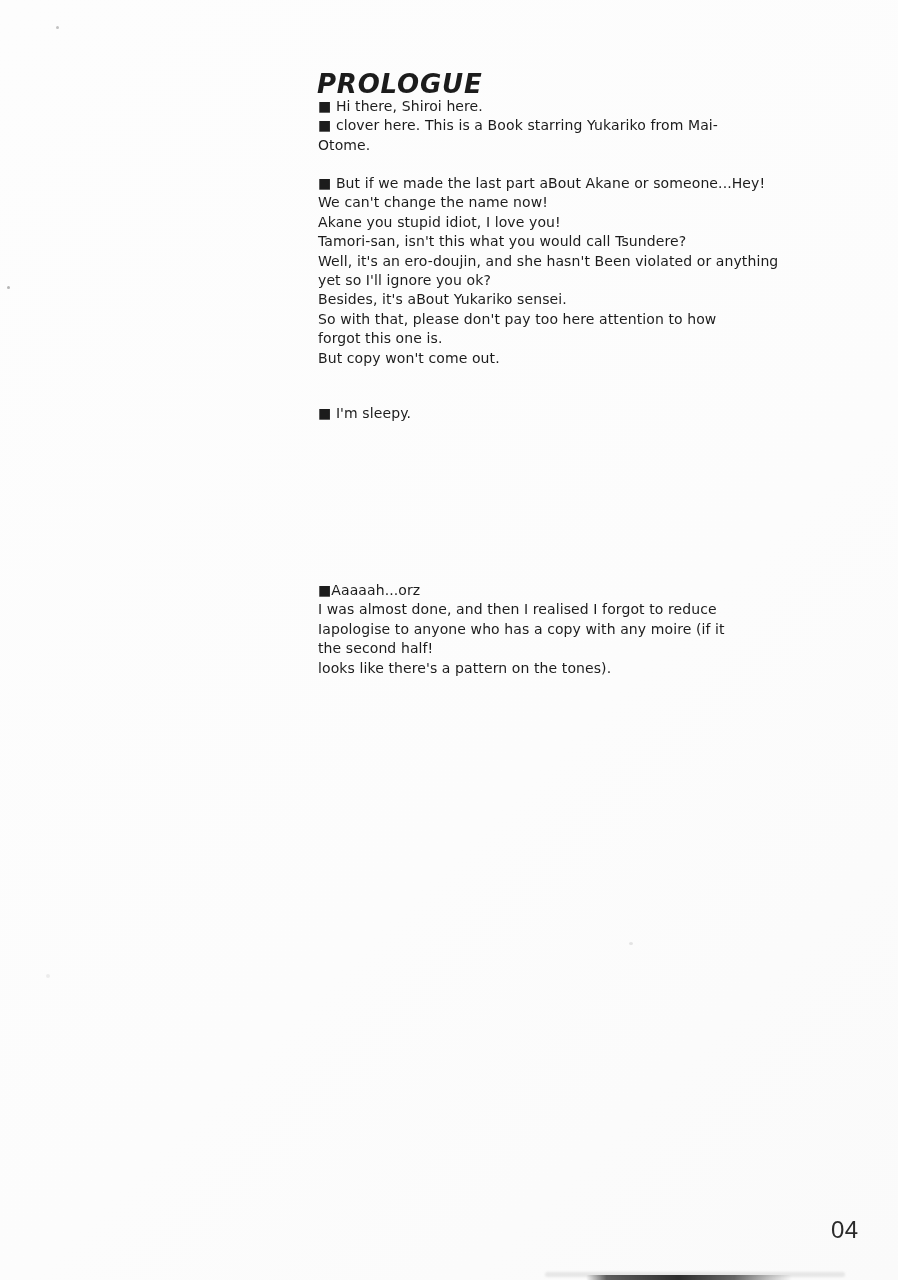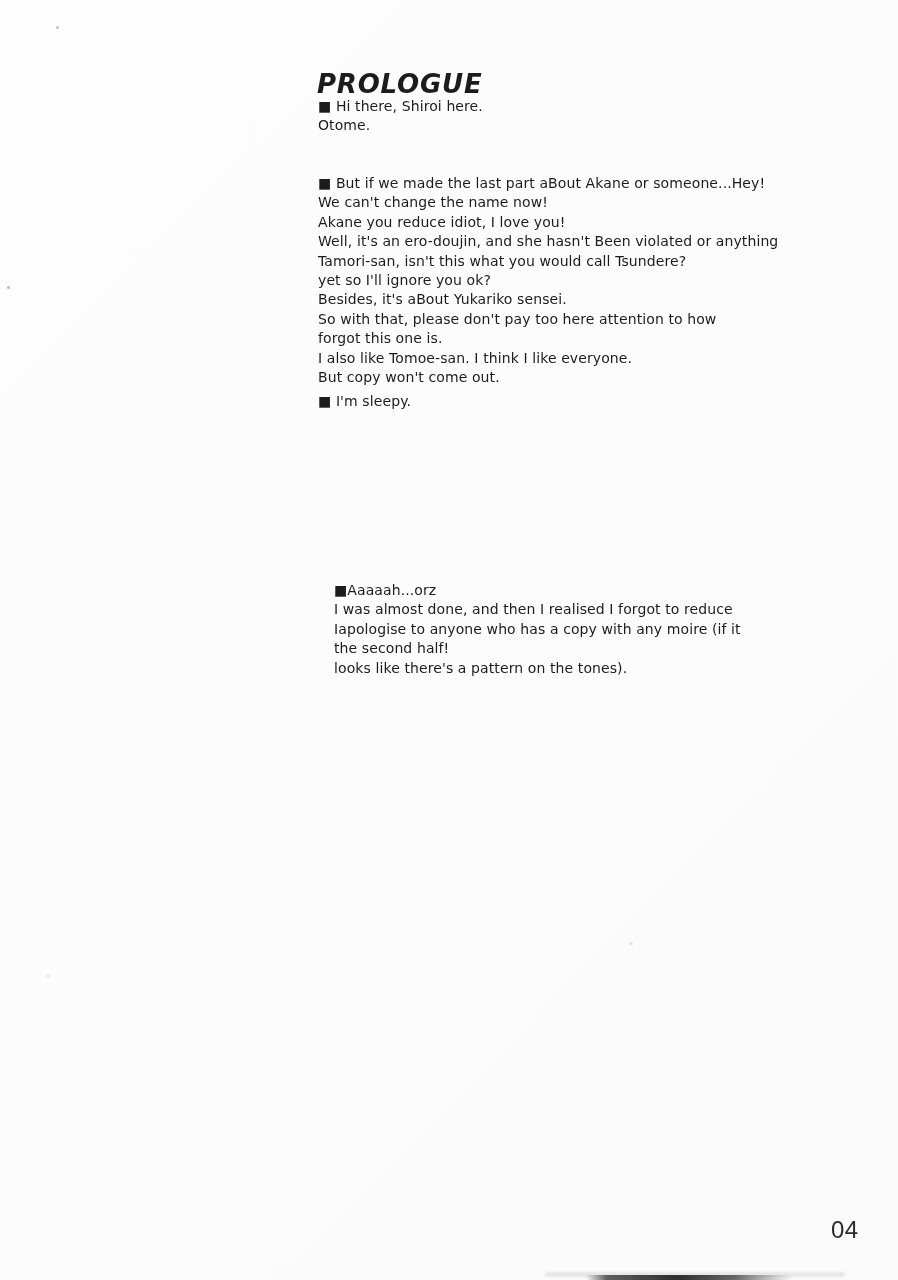--- a/index.html
+++ b/index.html
@@ -31,22 +31,22 @@
     line-height: 24px;
     white-space: pre;
   }
   .text-section {
     position: absolute;
     left: 318px;
     width: 535px;
   }
   .sec-0 { top: 97px; }
   .sec-1 { top: 174px; }
-  .sec-2 { top: 392px; }
-  .sec-3 { top: 581px; margin-left: 16px; }
+  .sec-2 { top: 404px; }
+  .sec-3 { top: 581px; }
   .text-line {
     font-size: 14px;
     line-height: 19.4px;
     white-space: pre;
     letter-spacing: 0.1px;
   }
   .page-number {
     position: absolute;
     left: 831px;
     top: 1216px;
@@ -92,34 +92,34 @@
 </style>
 </head>
 <body>
 
 <div class="scan-page">
 
   <div class="page-title">PROLOGUE</div>
 
   <div class="text-section sec-0">
     <div class="text-line">■ Hi there, Shiroi here.</div>
+    <div class="text-line">■ clover here. This is a Book starring Yukariko from Mai-</div>
     <div class="text-line">Otome.</div>
   </div>
 
   <div class="text-section sec-1">
     <div class="text-line">■ But if we made the last part aBout Akane or someone...Hey!</div>
     <div class="text-line">We can't change the name now!</div>
-    <div class="text-line">Akane you reduce idiot, I love you!</div>
+    <div class="text-line">Akane you stupid idiot, I love you!</div>
+    <div class="text-line">Tamori-san, isn't this what you would call Tsundere?</div>
     <div class="text-line">Well, it's an ero-doujin, and she hasn't Been violated or anything</div>
-    <div class="text-line">Tamori-san, isn't this what you would call Tsundere?</div>
     <div class="text-line">yet so I'll ignore you ok?</div>
     <div class="text-line">Besides, it's aBout Yukariko sensei.</div>
     <div class="text-line">So with that, please don't pay too here attention to how</div>
     <div class="text-line">forgot this one is.</div>
-    <div class="text-line">I also like Tomoe-san. I think I like everyone.</div>
     <div class="text-line">But copy won't come out.</div>
   </div>
 
   <div class="text-section sec-2">
     <div class="text-line">■ I'm sleepy.</div>
   </div>
 
   <div class="text-section sec-3">
     <div class="text-line">■Aaaaah...orz</div>
     <div class="text-line">I was almost done, and then I realised I forgot to reduce</div>

